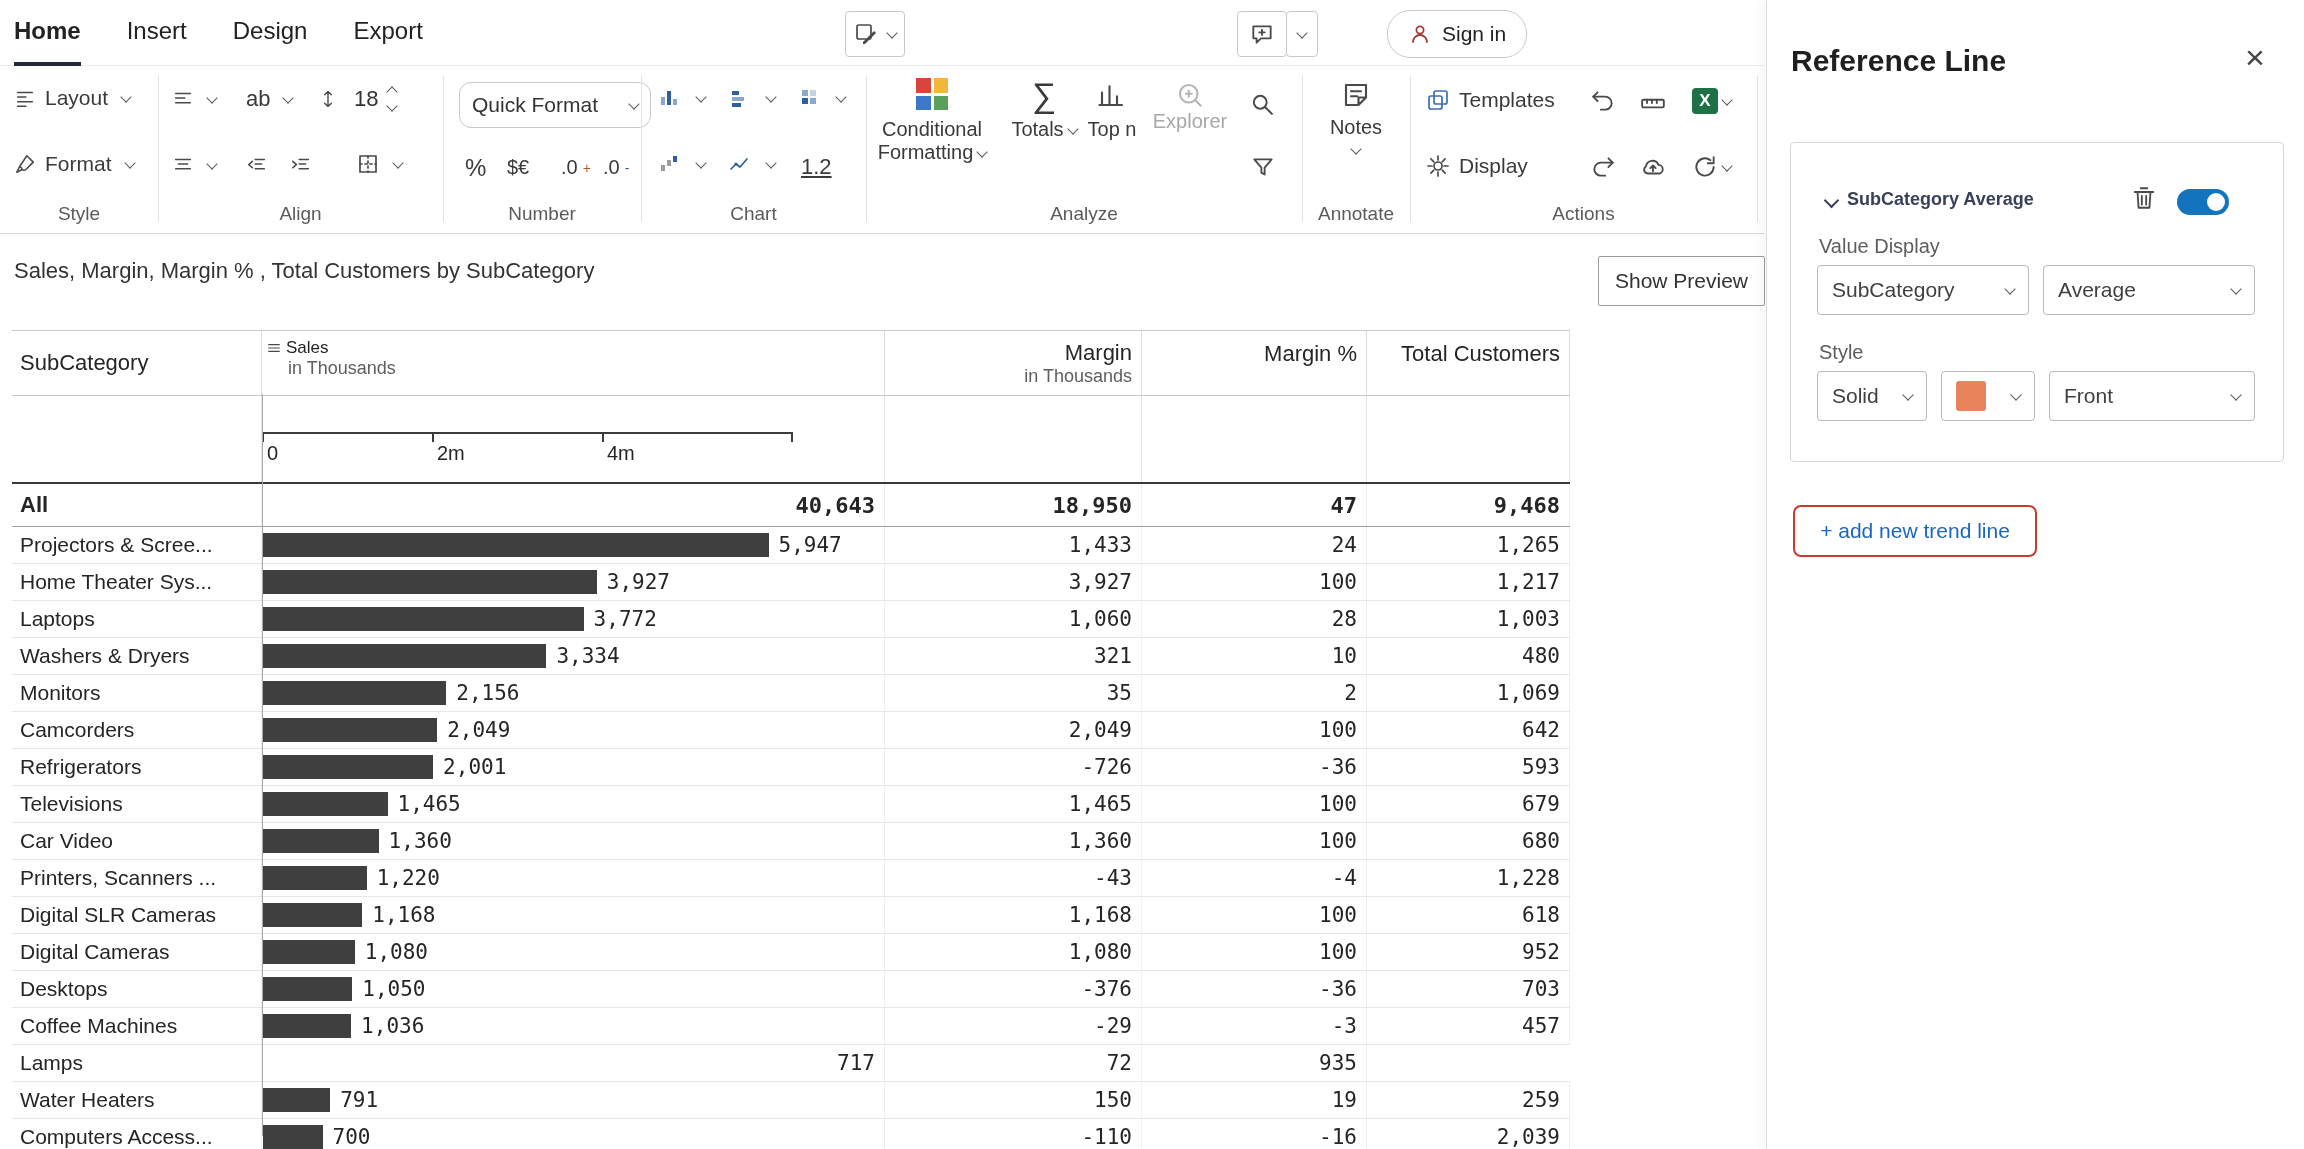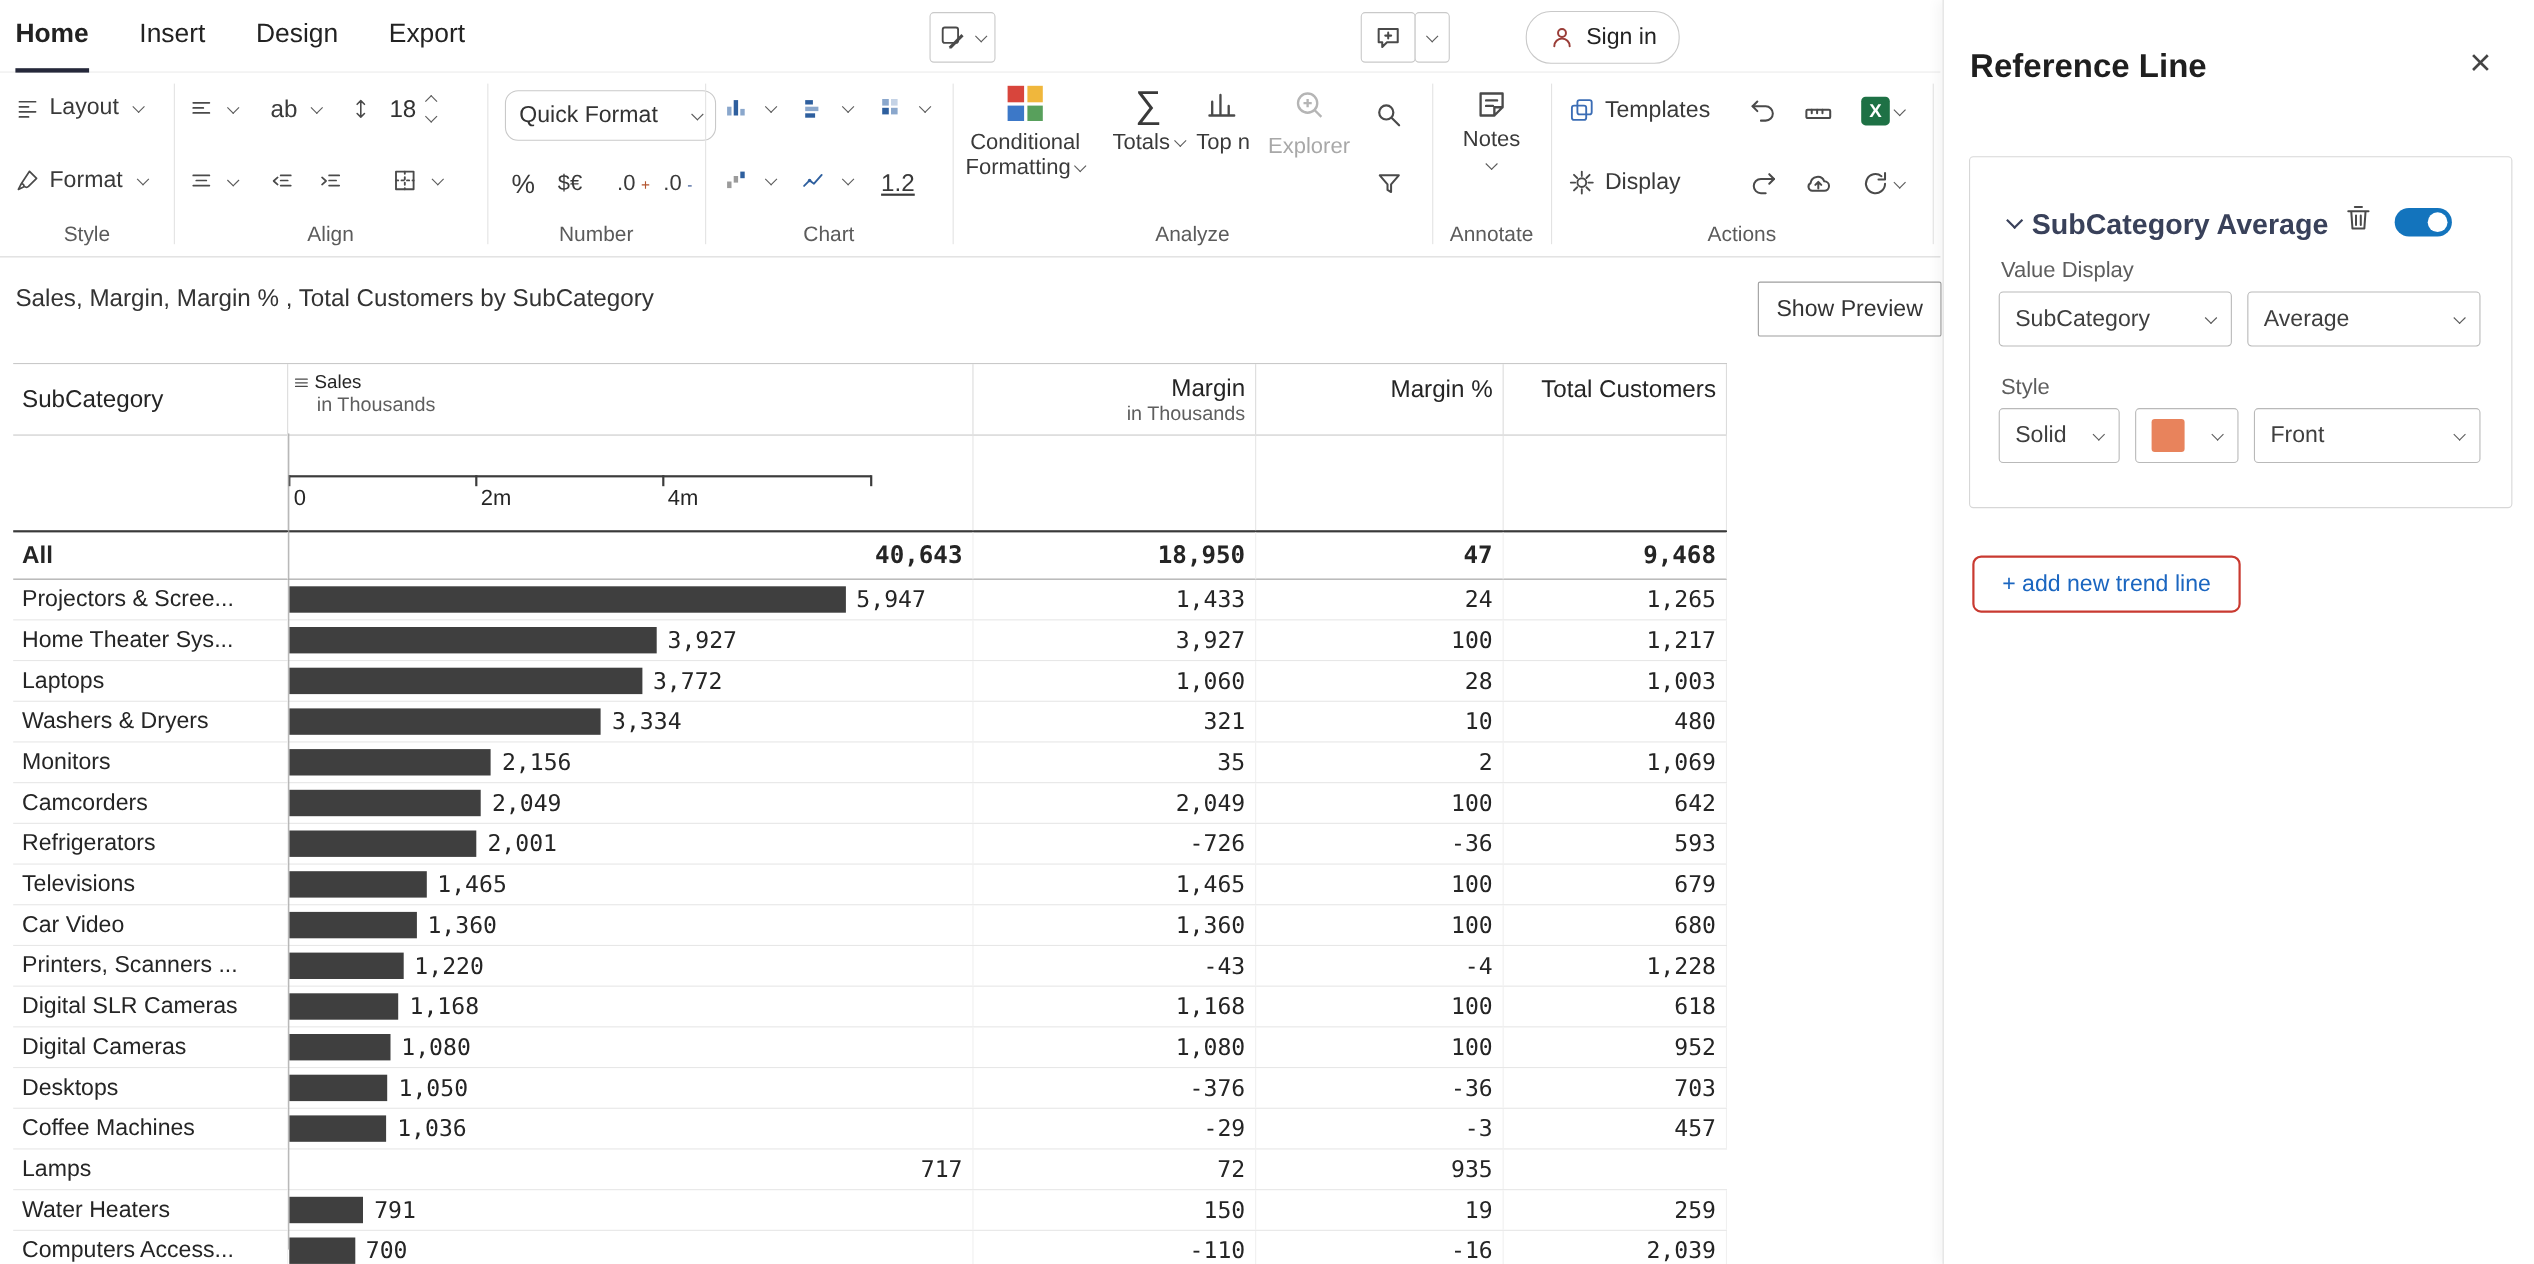--- a/index.html
+++ b/index.html
@@ -253,21 +253,21 @@
           <path d="M4 20 V10 M10 20 V5 M16 20 V13 M2 20 h18"></path>
         </svg>
       <span style="margin-top:8px;">Top n</span>
     </div>
     <div class="bigbtn" style="left:288px;top:14px;width:72px;color:#a8a8a8;">
       <svg width="30" height="30" viewBox="0 0 24 24" style="stroke:#b5b5b5;fill:none;stroke-width:1.7;">
         <circle cx="11" cy="11" r="7"></circle>
           <path d="M16 16 l5 5"></path>
           <path d="M8 11 h6 M11 8 v6"></path>
       </svg>
-      <span style="margin-top:12px;">Explorer</span>
+      <span style="margin-top:0;">Explorer</span>
     </div>
     <div class="abs" style="left:382px;top:24px;cursor:pointer;">
       <svg width="28" height="28" viewBox="0 0 24 24" class="ic">
           <circle cx="10.5" cy="10.5" r="5.5"></circle>
           <path d="M15 15 l5.5 5.5"></path>
         </svg>
     </div>
     <div class="abs" style="left:384px;top:88px;cursor:pointer;">
       <svg width="26" height="26" viewBox="0 0 24 24" class="ic">
           <path d="M4 5 h16 l-6.5 7.5 V19 l-3-1.8 V12.5z"></path>
@@ -573,21 +573,21 @@
 
     <div class="baseline"></div>
   </div>
 
   <div class="panel">
     <div class="abs" style="left:24px;top:44px;font-size:30px;font-weight:600;color:#1f1f1f;">Reference Line</div>
     <div class="abs" style="left:478px;top:40px;font-size:34px;color:#444;cursor:pointer;line-height:34px;">×</div>
 
     <div class="card">
       <span class="chev abs" style="left:28px;top:52px;border-color:#39415a;"></span>
-      <div class="abs" style="left:56px;top:46px;font-size:26px;font-weight:600;color:#39415a;">SubCategory Average</div>
+      <div class="abs" style="left:56px;top:46px;font-size:18px;font-weight:600;color:#39415a;">SubCategory Average</div>
       <div class="abs" style="left:340px;top:42px;cursor:pointer;">
         <svg width="26" height="26" viewBox="0 0 24 24" class="ic">
           <path d="M9 3 h6 M3.5 6.5 h17 M6 6.5 l1 14.5 h10 l1-14.5 M10 10v8 M14 10v8"></path>
         </svg>
       </div>
       <div class="toggle" style="left: 386px; top: 46px; background: rgb(19, 116, 189);">
           <div class="knob"></div>
         </div>
 
       <div class="flabel" style="left:28px;top:92px;">Value Display</div>

